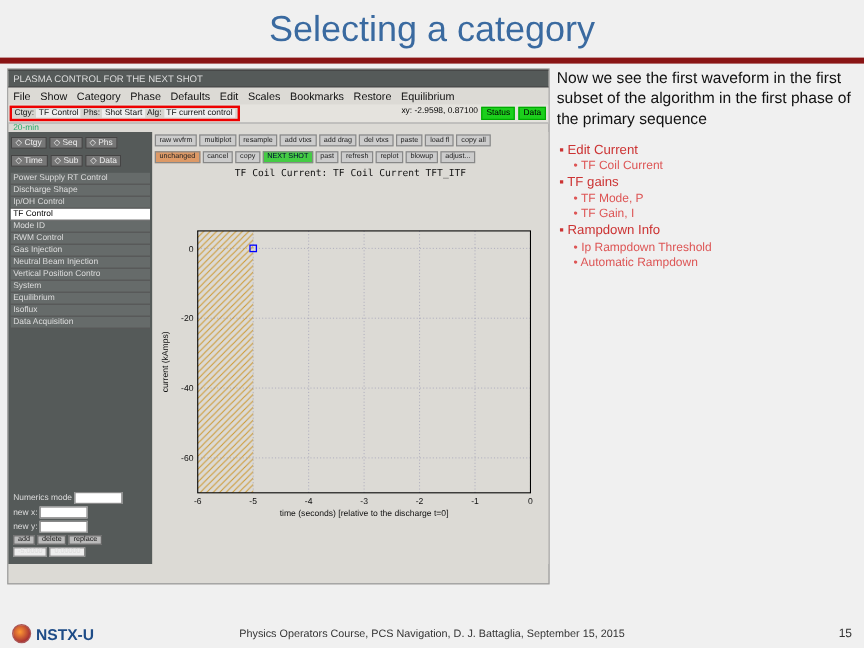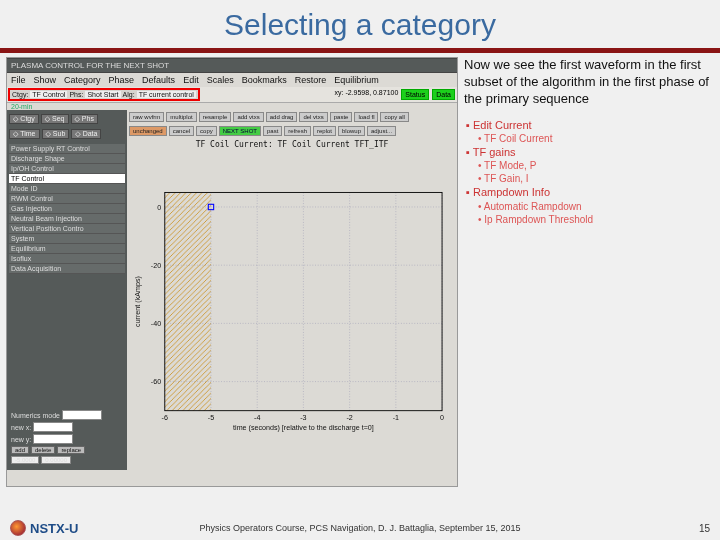--- a/index.html
+++ b/index.html
@@ -205,22 +205,22 @@
 
   <div class="side-text">
     <p>Now we see the first waveform in the first subset of the algorithm in the first phase of the primary sequence</p>
     <div class="legend" id="legend">
         <div class="top bullet">▪ Edit Current</div>
         <div class="sub">• TF Coil Current</div>
         <div class="top bullet">▪ TF gains</div>
         <div class="sub">• TF Mode, P</div>
         <div class="sub">• TF Gain, I</div>
         <div class="top bullet">▪ Rampdown Info</div>
+        <div class="sub">• Ip Rampdown Threshold</div>
         <div class="sub">• Automatic Rampdown</div>
-        <div class="sub">• Ip Rampdown Threshold</div>
       </div>
   </div>
 </div>
 
 <div class="footer">
   <div class="logo"></div>
   <span class="brand">NSTX-U</span>
   <span class="caption">Physics Operators Course, PCS Navigation, D. J. Battaglia, September 15, 2015</span>
   <span class="pg">15</span>
 </div>

